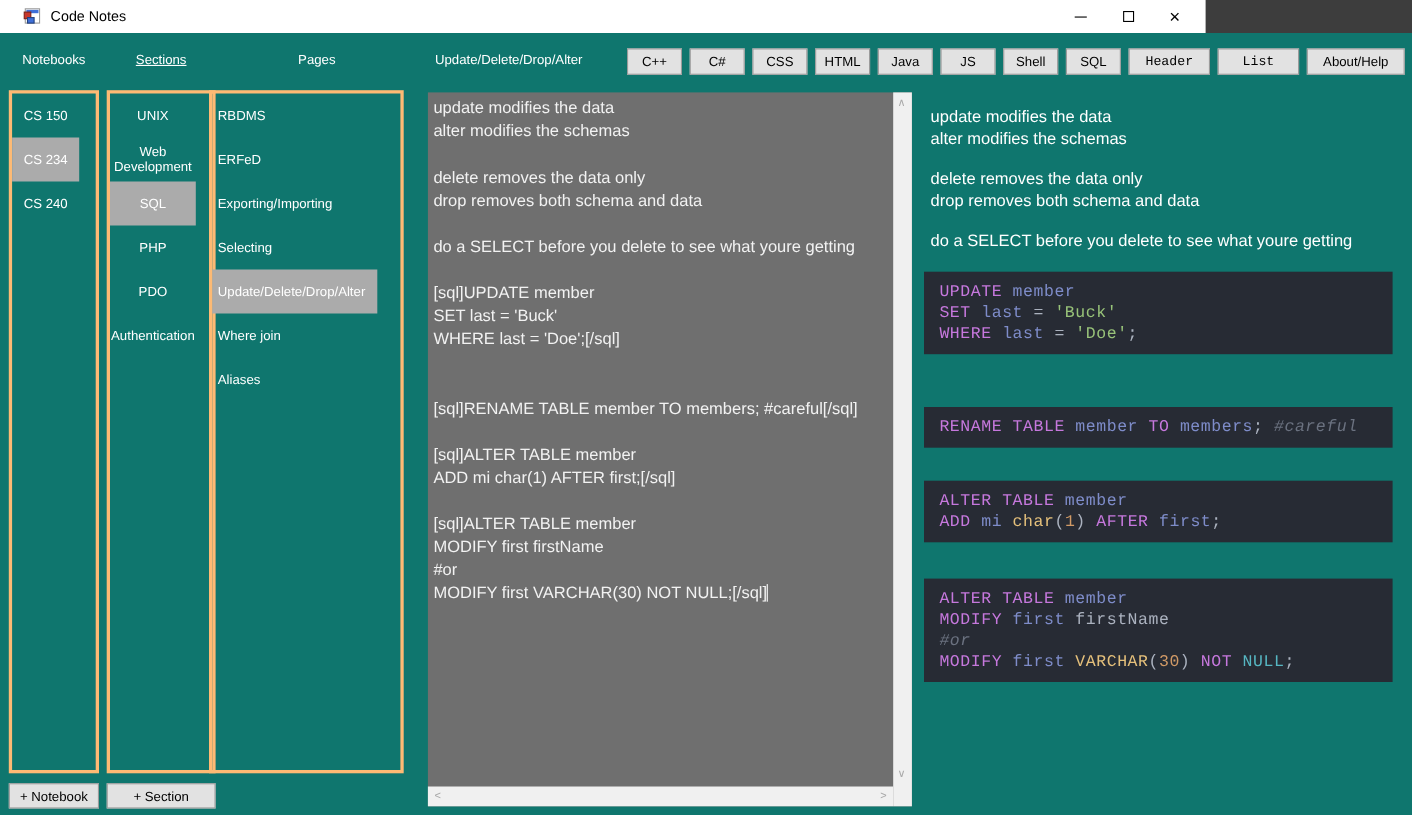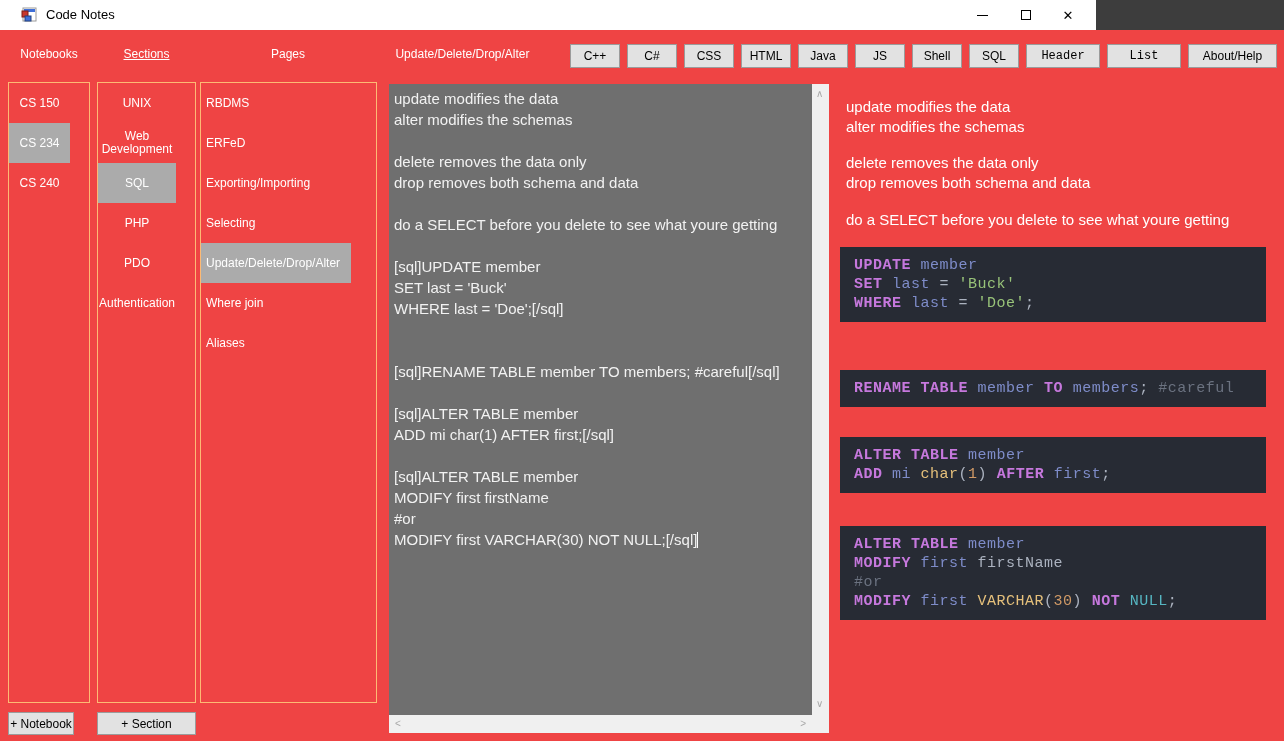--- a/index.html
+++ b/index.html
@@ -12,56 +12,56 @@
   .app-title { position:absolute; left:46px; top:7px; font-size:13px; color:#000; }
   .win-btn { position:absolute; top:0; width:44px; height:30px; display:flex;
              align-items:center; justify-content:center; color:#000; font-size:13px; }
   .btn-min { right:92px; }
   .btn-max { right:48px; }
   .btn-close { right:6px; }
   .max-glyph { width:10px; height:10px; border:1px solid #000; display:inline-block; }
   .min-glyph { width:11px; height:1px; background:#000; display:inline-block; }
 
   
-  .main { position:absolute; left:0; top:30px; width:1284px; height:711px; background:#ef4444;padding-left:18px; }
+  .main { position:absolute; left:0; top:30px; width:1284px; height:711px; background:#0f766e;padding-left:18px; }
 
   .col-header { position:absolute; top:17px; color:#ffffff; font-size:12px; text-align:center; }
   .hdr-notebooks { left:8px;  width:82px; }
   .hdr-sections  { left:97px; width:99px;text-decoration:underline; }
   .hdr-pages     { left:202px; width:172px; }
   .page-title    { position:absolute; left:380px; top:17px; width:165px; text-align:center;
                    color:#ffffff; font-size:12px; }
 
   .toolbar-buttons { position:absolute; top:14px; right:7px; display:flex; gap:7px; }
   .tb-btn { height:24px; min-width:50px; padding:0 6px; background:#e2e2e2;
             border:1px solid #9b9b9b; font-size:12px; color:#000;
             font-family:"Liberation Sans", sans-serif; }
   .tb-btn:nth-child(9), .tb-btn:nth-child(10) { min-width:74px;font-family:Liberation Mono, monospace; }
   .tb-btn:nth-child(11) { min-width:89px; }
 
   
-  .panel { position:absolute; top:52px; height:621px; border:1px solid #fdba74; background:transparent; }
+  .panel { position:absolute; top:52px; height:621px; border:3px solid #fdba74; background:transparent; }
   .panel-notebooks { left:8px;  width:82px; }
   .panel-sections  { left:97px; width:99px; }
-  .panel-pages     { left:200px; width:177px;text-align:center; }
+  .panel-pages     { left:190px; width:177px;text-align:center; }
 
   .nav-list { position:absolute; left:0; top:0; }
   .nav-item { height:40px; display:flex; align-items:center; color:#ffffff; font-size:12px;
               line-height:13px; }
   .nav-item.centered { justify-content:center; text-align:center; }
   .nav-item.leftal { justify-content:flex-start; padding-left:5px; }
   .nav-item.selected { background:#ababab; }
   .list-notebooks { width:61px; }
   .list-sections  { width:78px; }
   .list-pages     { width:150px; }
 
   .add-btn { position:absolute; top:682px; height:23px; background:#e2e2e2;
              border:1px solid #9b9b9b; font-size:12px; color:#000;
              font-family:"Liberation Sans", sans-serif; }
-  .add-notebook { left:8px;  width:66px; }
+  .add-notebook { left:8px;  width:82px; }
   .add-section  { left:97px; width:99px; }
   .add-page     { left:202px; width:172px; }
 
   
   .editor { position:absolute; left:389px; top:54px; width:440px; height:649px; background:#6f6f6f; }
   .editor-content { position:absolute; left:0; top:0; right:17px; bottom:18px;
                     padding:4px 4px 0 5px; overflow:hidden;
                     color:#f2f2f2; font-size:15px; line-height:21px; white-space:pre-wrap; }
   .ed-line { min-height:21px; }
   .caret { display:inline-block; width:1px; height:16px; background:#ffffff;
@@ -78,28 +78,28 @@
   
   .preview { position:absolute; left:840px; top:54px; width:426px; height:657px; }
   .pv-p { position:absolute; left:6px; color:#ffffff; font-size:15px; line-height:20px; }
   .pv-p1 { top:13px; } .pv-p2 { top:69px; } .pv-p3 { top:126px; }
 
   .code-block { position:absolute; left:0; width:426px; background:var(--c-code_bg,#272b34);
                 padding:9px 10px 9px 14px; font-family:"Liberation Mono", monospace;
                 font-size:15px; line-height:19px; letter-spacing:0.5px; white-space:pre; }
   .cb1 { top:163px; } .cb2 { top:286px; } .cb3 { top:353px; } .cb4 { top:442px; }
 
-  .tok-kw  { color:var(--c-keyword);font-weight:bold; }
+  .tok-kw  { color:var(--c-keyword); }
   .tok-id  { color:var(--c-identifier); }
   .tok-str { color:var(--c-string); }
   .tok-ty  { color:var(--c-type); }
   .tok-num { color:var(--c-number); }
   .tok-pl  { color:var(--c-plain); }
   .tok-nl  { color:var(--c-nullkw);text-align:center; }
-  .tok-cm  { color:var(--c-comment); }
+  .tok-cm  { color:var(--c-comment); font-style:italic; }
 </style>
 </head>
 <body>
 
 <div class="titlebar">
   <svg class="app-icon" viewBox="0 0 16 16">
     <rect x="2" y="1" width="13" height="13" fill="#ffffff" stroke="#9a9a9a" stroke-width="1"></rect>
     <rect x="3" y="2" width="11" height="3" fill="#3f6fd8"></rect>
     <rect x="1" y="4" width="6" height="6" fill="#c8372d" stroke="#7d1f18" stroke-width="1"></rect>
     <rect x="4" y="9" width="6" height="5" fill="#3f6fd8" stroke="#23417e" stroke-width="1"></rect>

